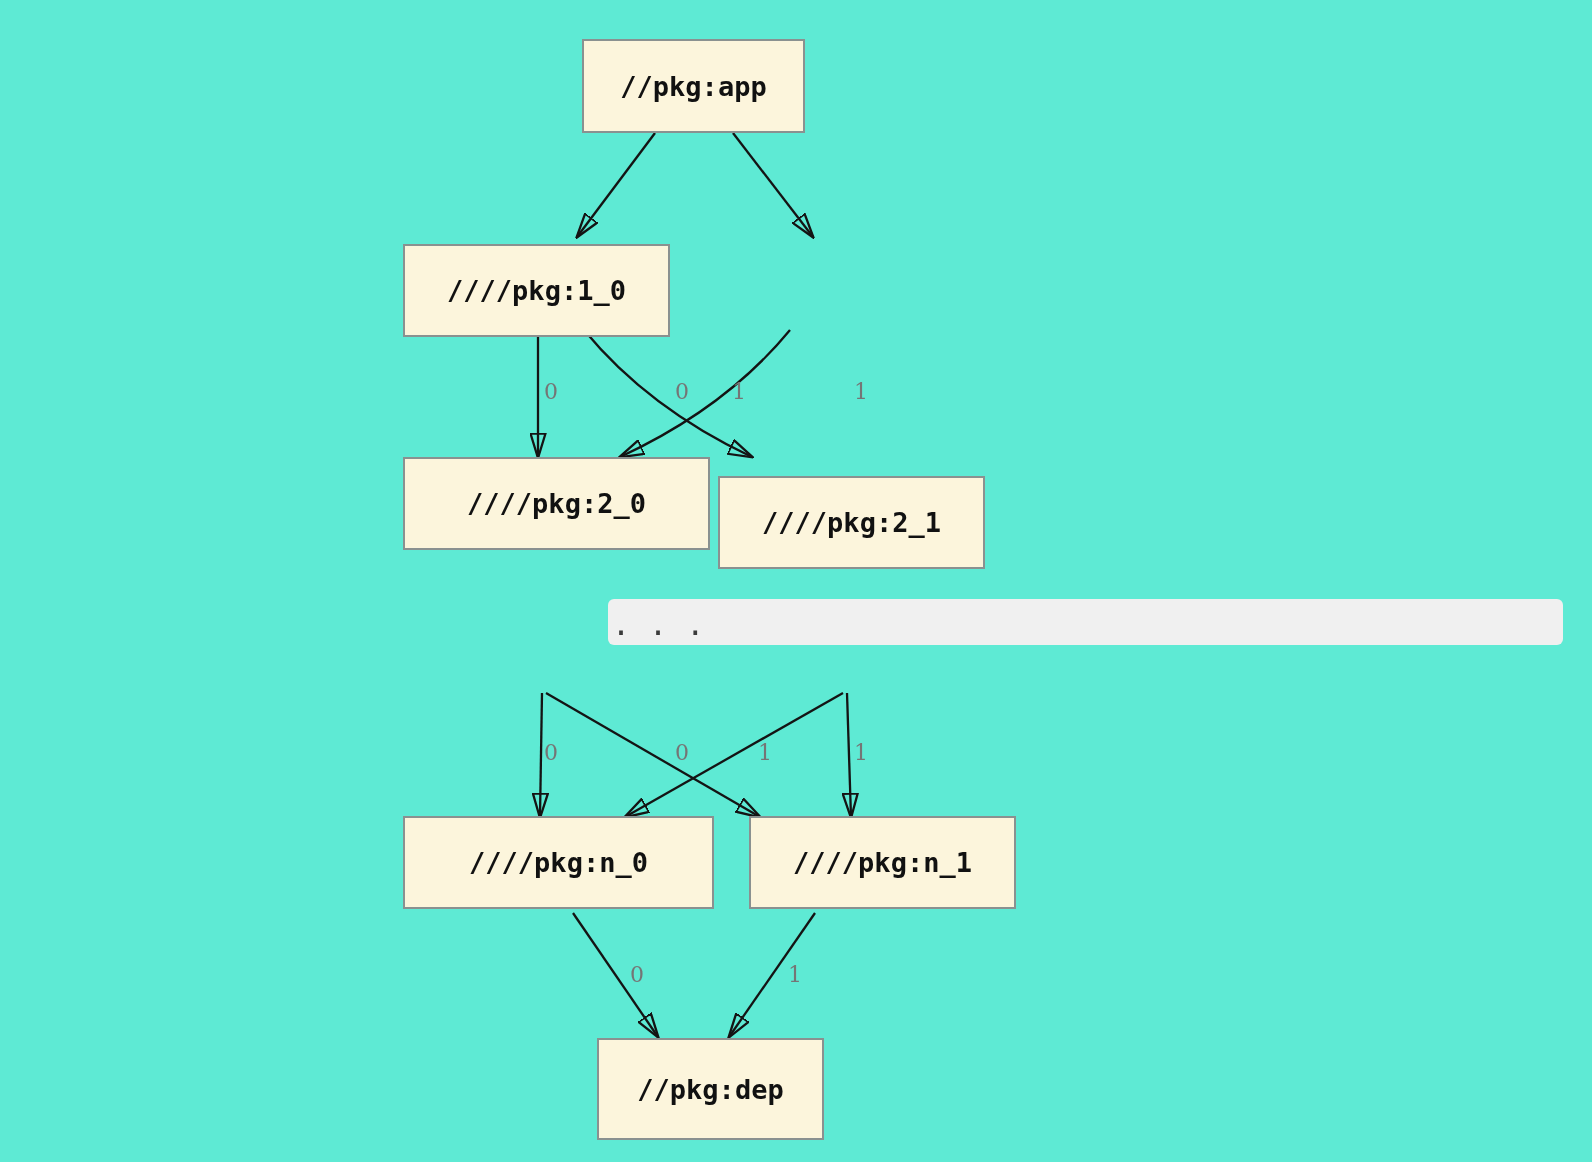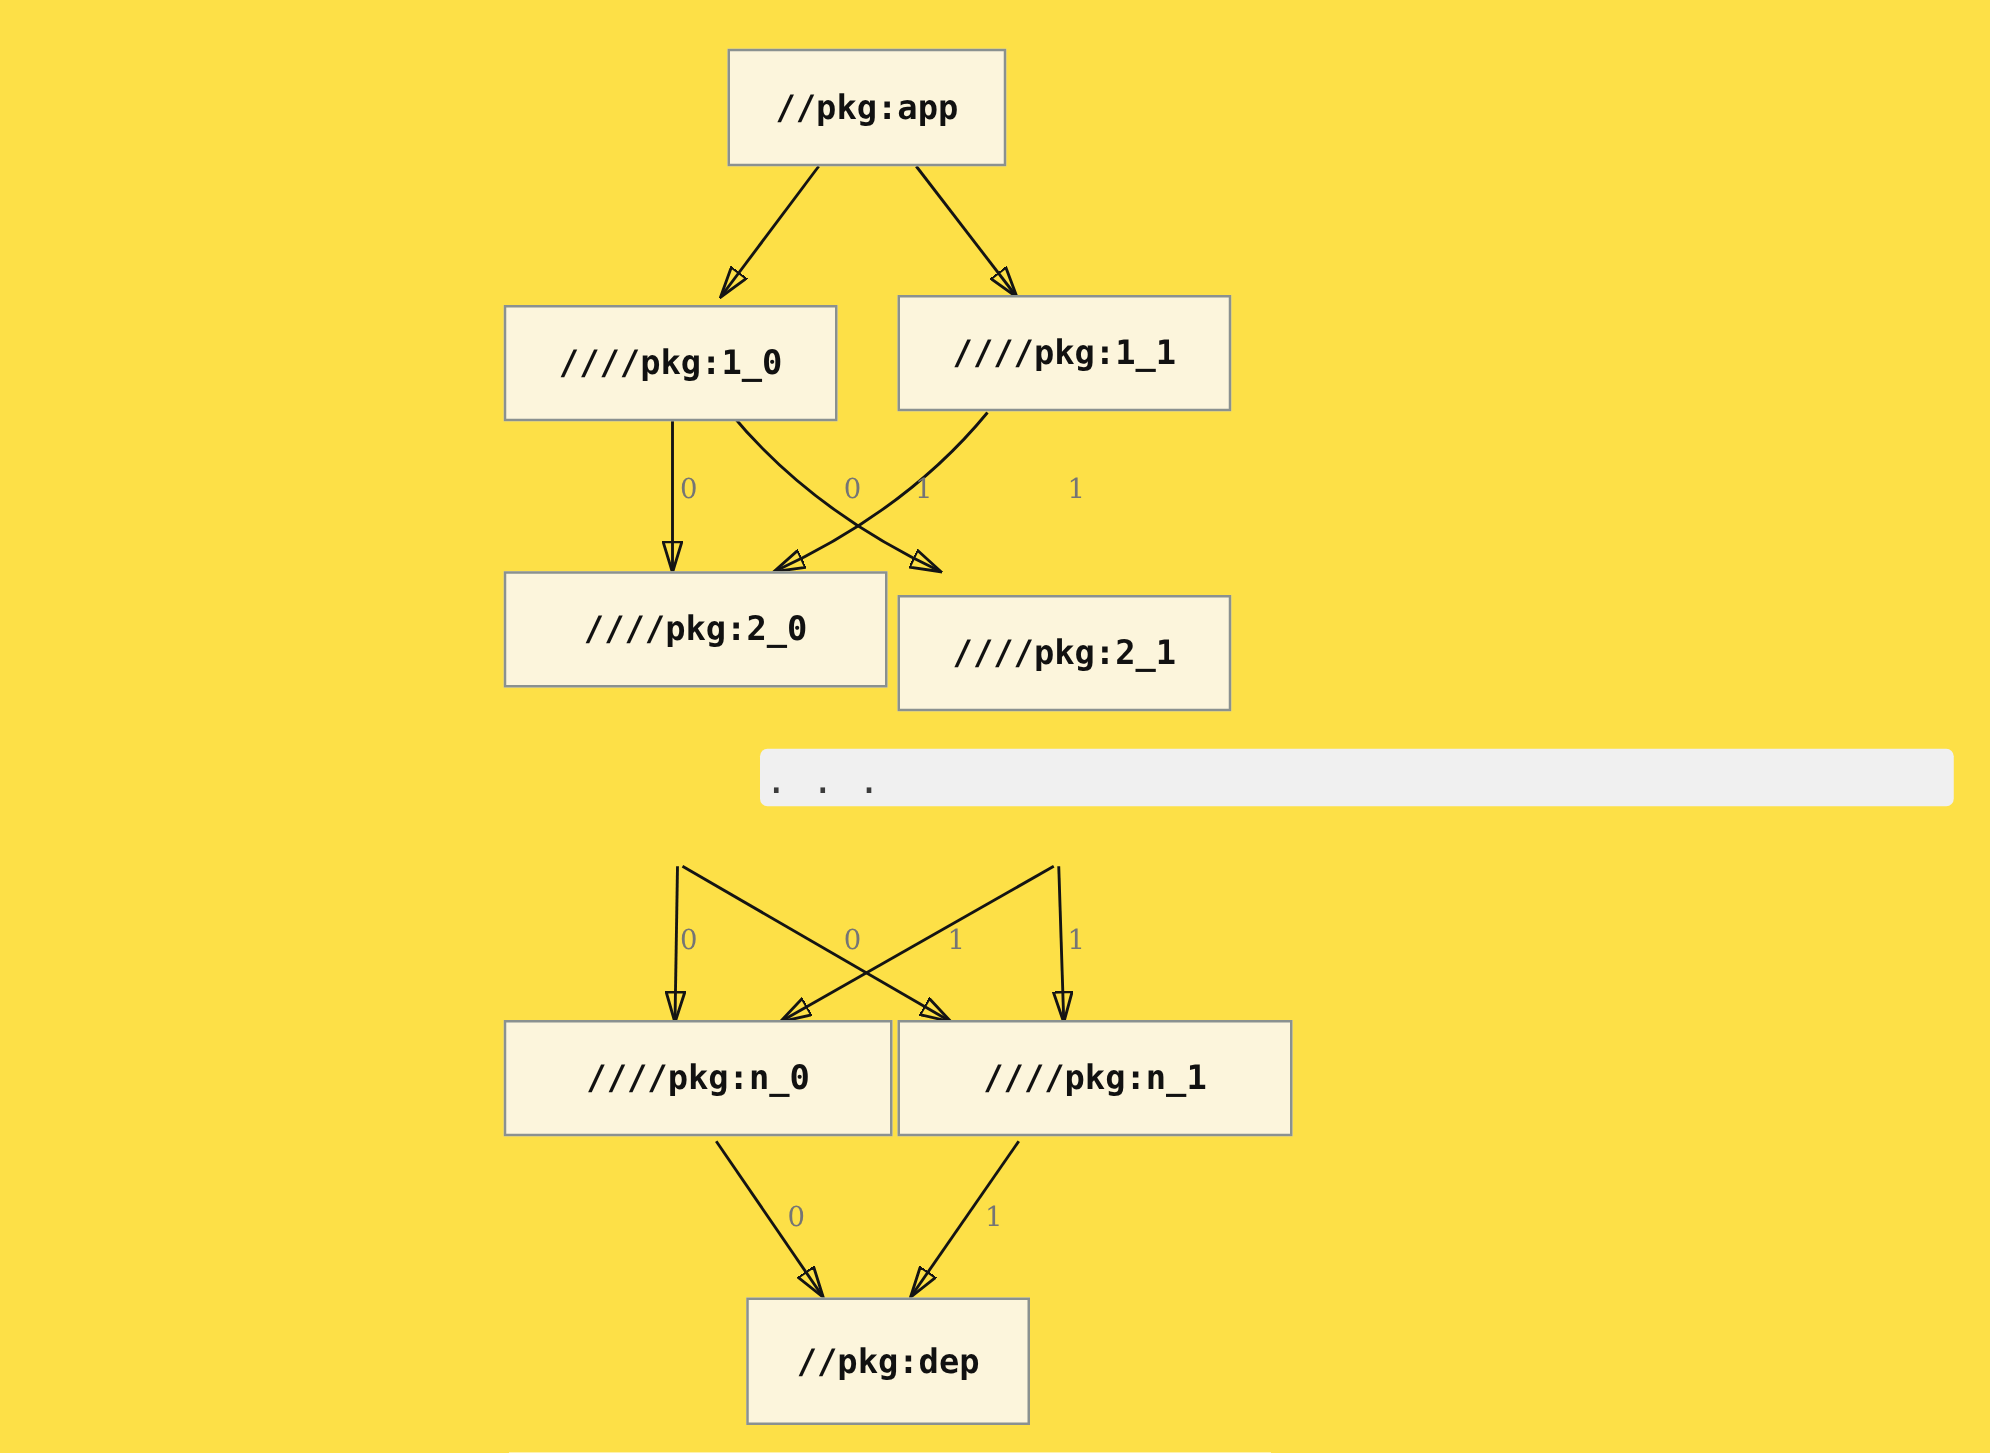--- a/index.html
+++ b/index.html
@@ -4,21 +4,21 @@
 <style>
   html, body {
     margin: 0;
     padding: 0;
     background: #ffffff;
   }
   .canvas {
     position: relative;
     width: 1592px;
     height: 1162px;
-    background: #fde047;
+    background: #5eead4;
     overflow: hidden;
     font-family: "DejaVu Sans Mono", monospace;
   }
   .edges-layer {
     position: absolute;
     left: 0;
     top: 0;
     width: 1592px;
     height: 1162px;
   }
@@ -88,25 +88,24 @@
     <path d="M542,693 L540,817" marker-end="url(#ah)"></path>
     <path d="M546,693 L760,817" marker-end="url(#ah)"></path>
     <path d="M843,693 L625,817" marker-end="url(#ah)"></path>
     <path d="M847,693 L851,817" marker-end="url(#ah)"></path>
     <path d="M573,913 L658,1037" marker-end="url(#ah)"></path>
     <path d="M815,913 L729,1037" marker-end="url(#ah)"></path>
   </svg>
 
   <div class="node" style="left:582px; top:39px;  width:223px; height:94px">//pkg:app</div>
   <div class="node" style="left:403px; top:244px; width:267px; height:93px">////pkg:1_0</div>
-  <div class="node" style="left:718px; top:236px; width:267px; height:93px">////pkg:1_1</div>
   <div class="node" style="left:403px; top:457px; width:307px; height:93px">////pkg:2_0</div>
   <div class="node" style="left:718px; top:476px; width:267px; height:93px">////pkg:2_1</div>
   <div class="node" style="left:403px; top:816px; width:311px; height:93px">////pkg:n_0</div>
-  <div class="node" style="left:718px; top:816px; width:316px; height:93px">////pkg:n_1</div>
+  <div class="node" style="left:749px; top:816px; width:267px; height:93px">////pkg:n_1</div>
   <div class="node" style="left:597px; top:1038px; width:227px; height:102px">//pkg:dep</div>
 
   <div class="band"></div>
   <span class="ellipsis">. . .</span>
 
   <span class="elabel" style="left:551px; top:392px">0</span>
   <span class="elabel" style="left:682px; top:392px">0</span>
   <span class="elabel" style="left:739px; top:392px">1</span>
   <span class="elabel" style="left:861px; top:392px">1</span>
 

